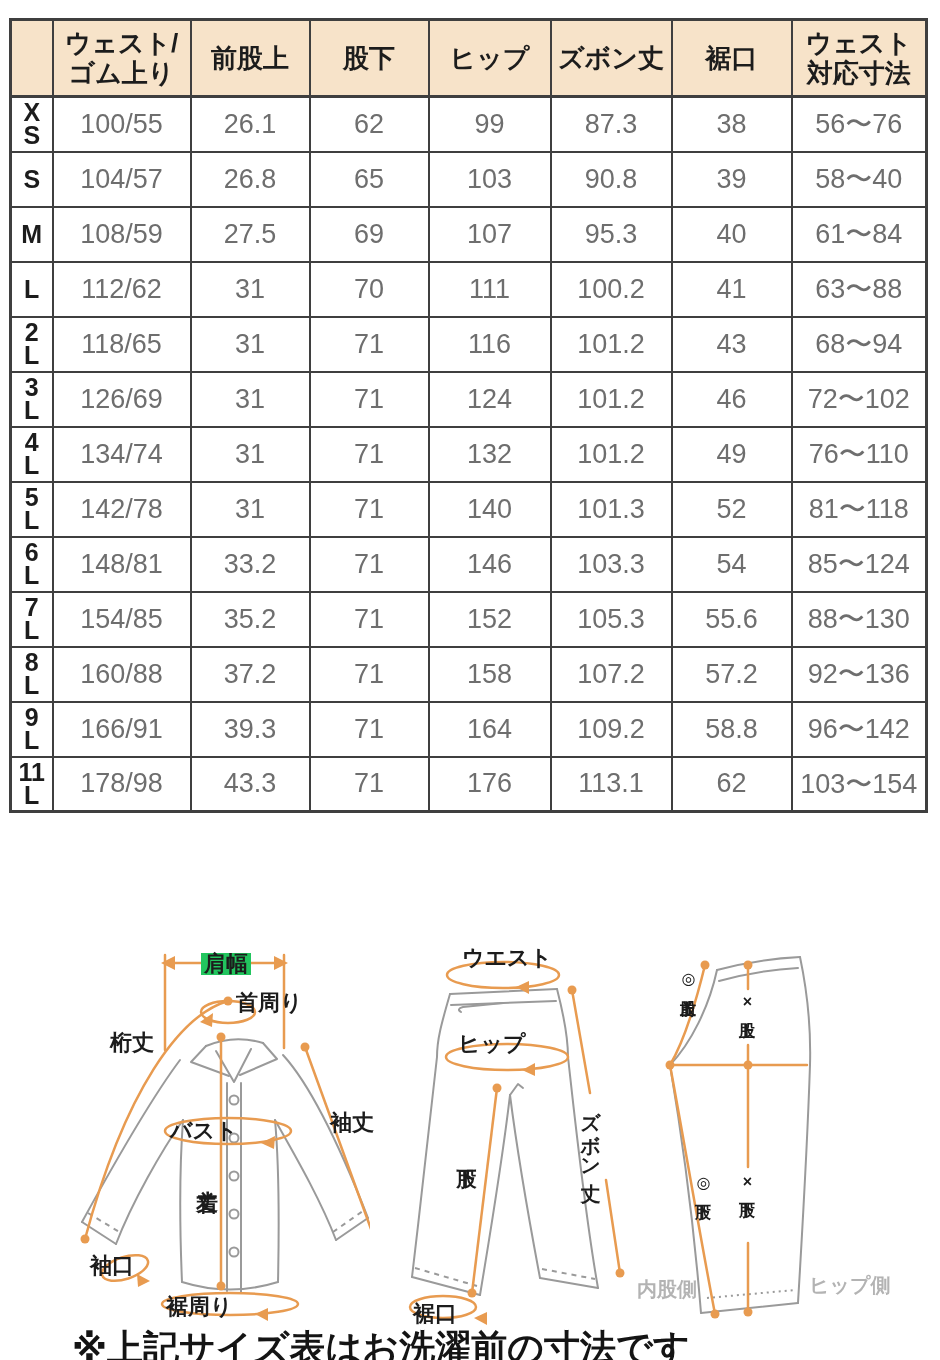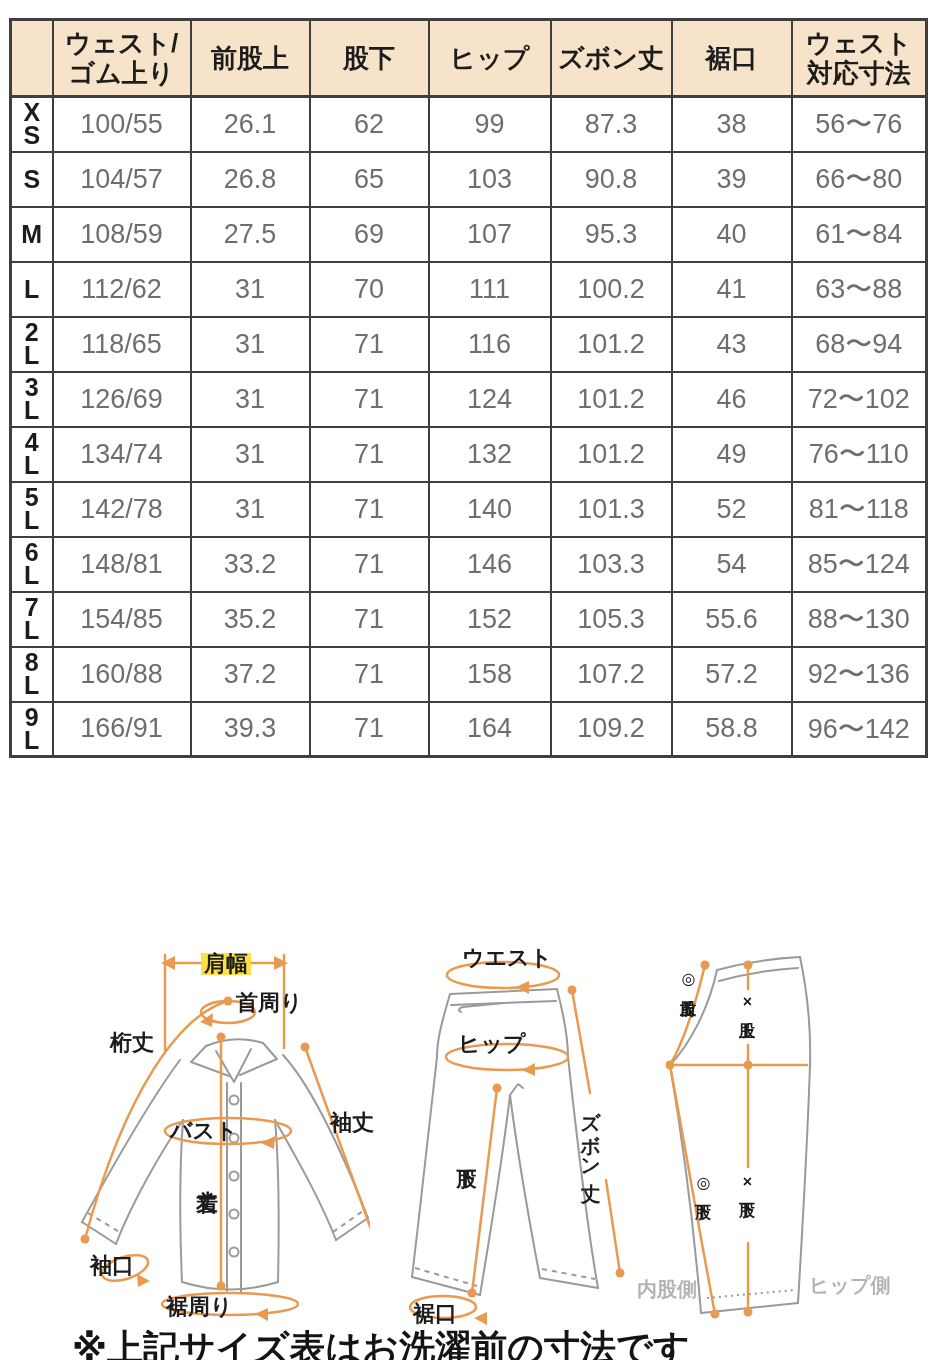--- a/index.html
+++ b/index.html
@@ -44,21 +44,21 @@
     background:#fff;
   }
   
   .diagram-section{position:absolute;left:0;top:945px;width:940px;height:390px;}
   .dwrap{position:absolute;}
   .dwrap svg{position:absolute;left:0;top:0;}
   .dlabel{
     position:absolute;font-size:22px;font-weight:700;color:#1C1C1C;
     white-space:nowrap;line-height:1;
   }
-  .dlabel.bg{background:#fde047;padding:0 3px;font-family:Liberation Serif, serif;}
+  .dlabel.bg{background:#22c55e;padding:0 3px;font-family:Liberation Serif, serif;}
   .vert{writing-mode:vertical-rl;text-orientation:upright;letter-spacing:1px;}
   .sm{font-size:20px;}
   .xs{font-size:16px;letter-spacing:0;}
   .muted{color:var(--muted);font-size:20px;font-weight:700;}
   .note{
     position:absolute;left:72px;top:1324px;
     font-size:36px;font-weight:600;color:#141414;white-space:nowrap;text-decoration:underline;
   }
   
   .g{stroke:var(--line-gray);stroke-width:2;fill:none;stroke-linecap:round;stroke-linejoin:round;}
@@ -127,21 +127,21 @@
       <tr>
         <th>
           <div>S</div>
         </th>
         <td>104/57</td>
         <td>26.8</td>
         <td>65</td>
         <td>103</td>
         <td>90.8</td>
         <td>39</td>
-        <td>66〜80</td>
+        <td>58〜40</td>
       </tr>
       <tr>
         <th>
           <div>M</div>
         </th>
         <td>108/59</td>
         <td>27.5</td>
         <td>69</td>
         <td>107</td>
         <td>95.3</td>
@@ -256,20 +256,33 @@
           <div>9</div>
           <div>L</div>
         </th>
         <td>166/91</td>
         <td>39.3</td>
         <td>71</td>
         <td>164</td>
         <td>109.2</td>
         <td>58.8</td>
         <td>96〜142</td>
+      </tr>
+      <tr>
+        <th>
+          <div>11</div>
+          <div>L</div>
+        </th>
+        <td>178/98</td>
+        <td>43.3</td>
+        <td>71</td>
+        <td>176</td>
+        <td>113.1</td>
+        <td>62</td>
+        <td>103〜154</td>
       </tr>
     </tbody>
 </table>
 
 <div class="diagram-section">
 
   <div class="dwrap" style="left:30px;top:5px;width:340px;height:378px;">
     <svg width="340" height="378" viewBox="0 0 340 378">
       <g>
         <path class="g" d="M176,96 Q204,84 233,93"></path>

